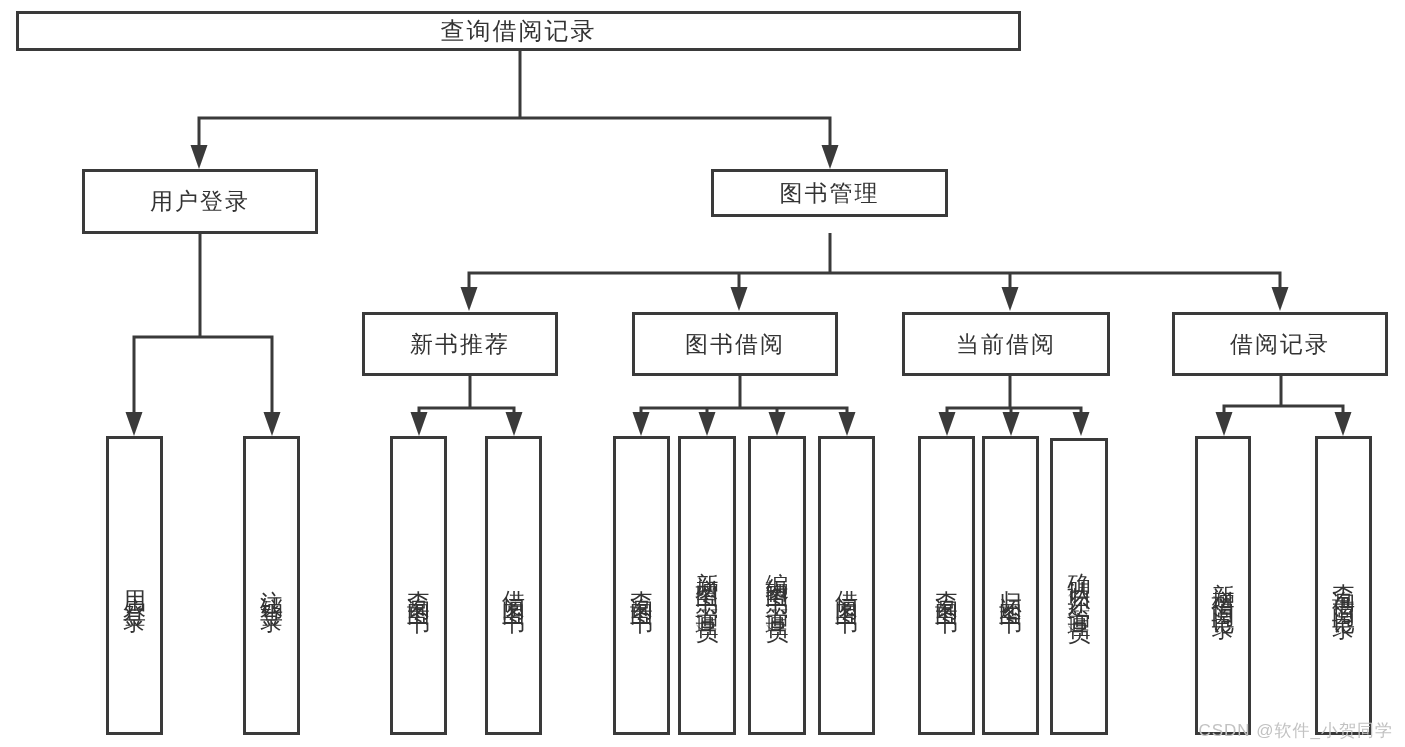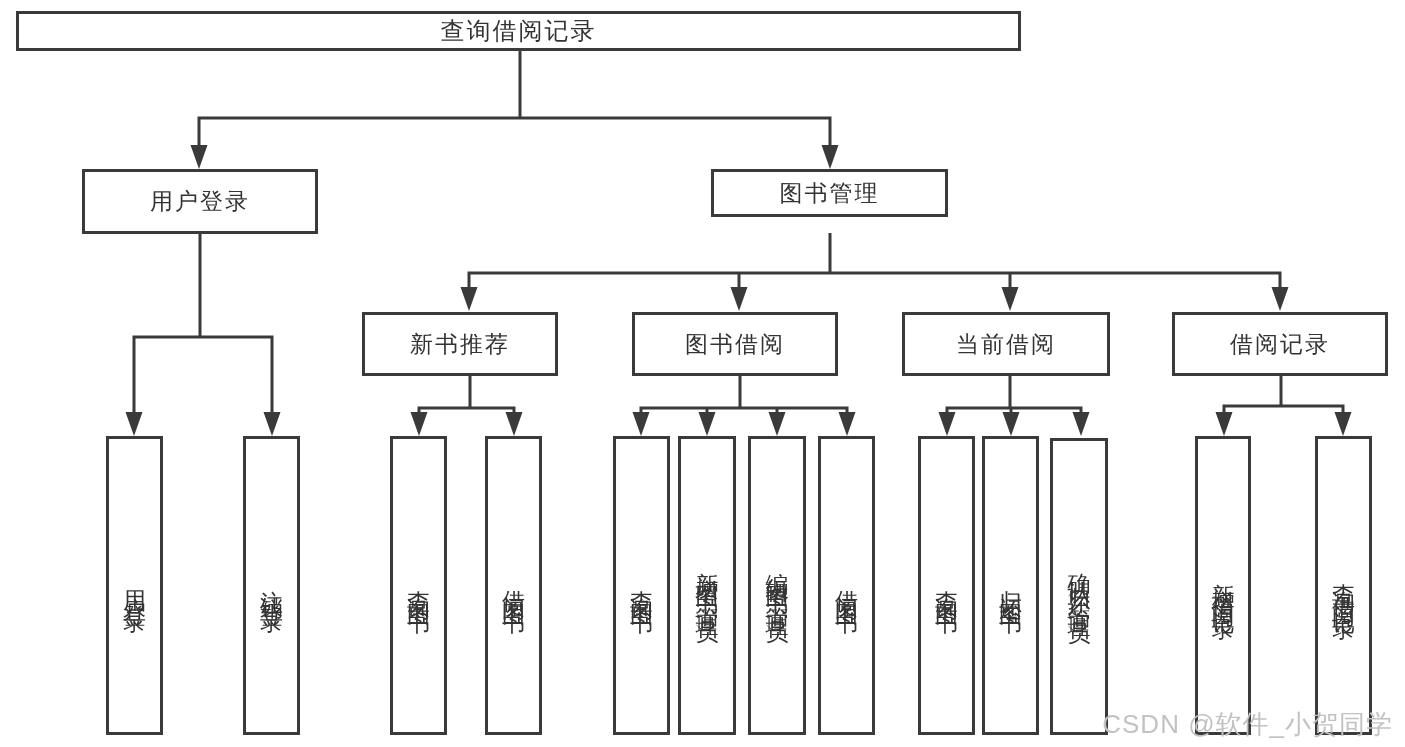--- a/index.html
+++ b/index.html
@@ -38,21 +38,21 @@
   .vbox span{
     writing-mode:vertical-rl;
     font-size:23px;
     line-height:1;
     letter-spacing:7px;
     color:var(--text);
   }
   #watermark{
     position:absolute;
     right:12px;bottom:5px;
-    font-size:26px;
+    font-size:17px;
     color:var(--watermark);
     letter-spacing:1px;
     white-space:nowrap;
     z-index:5;
   }
 </style>
 </head>
 <body>
 
 <div id="canvas">

